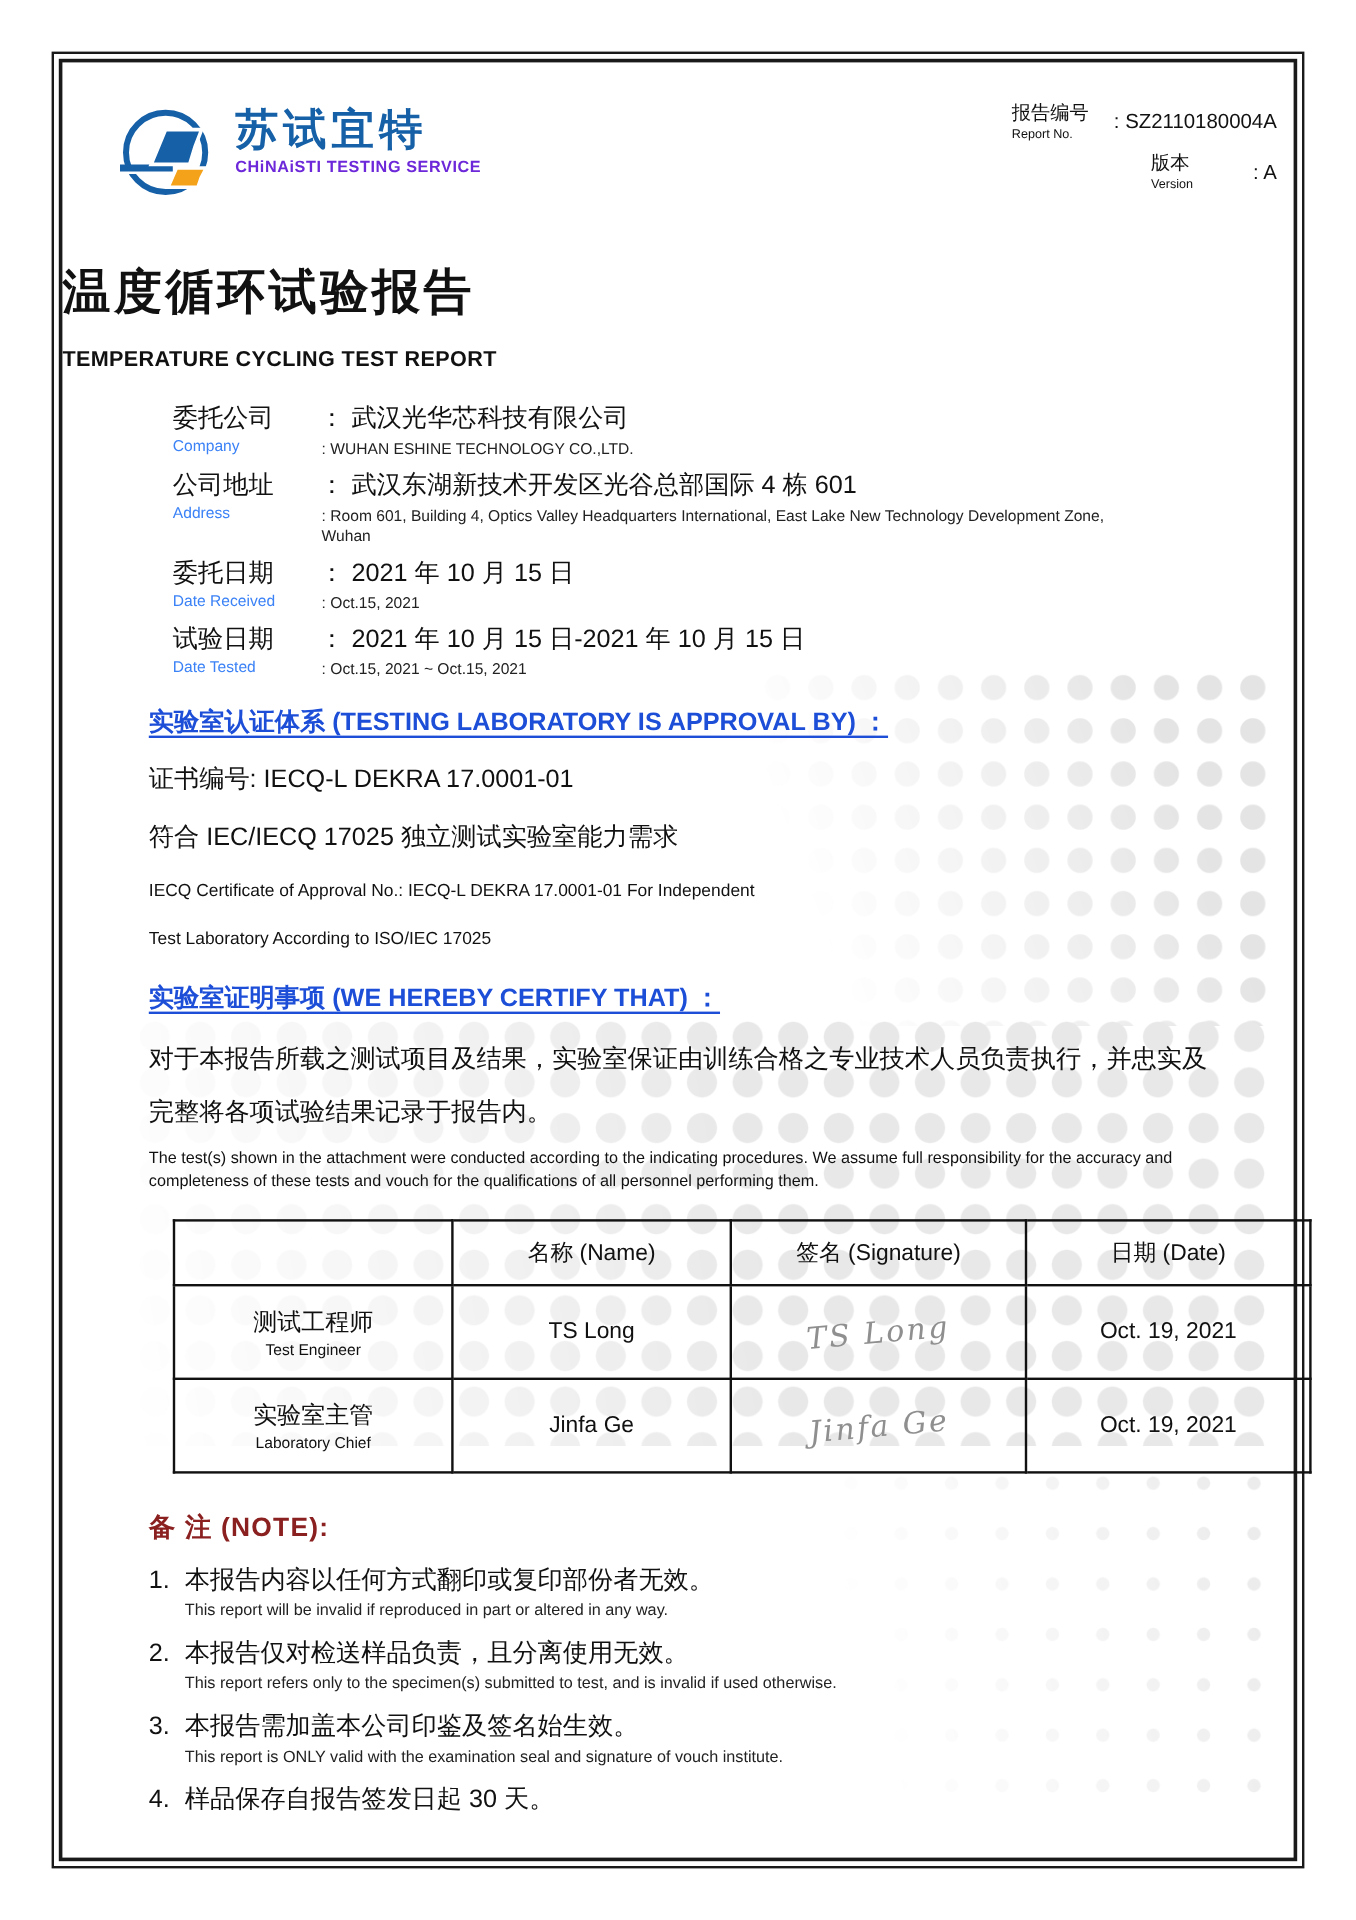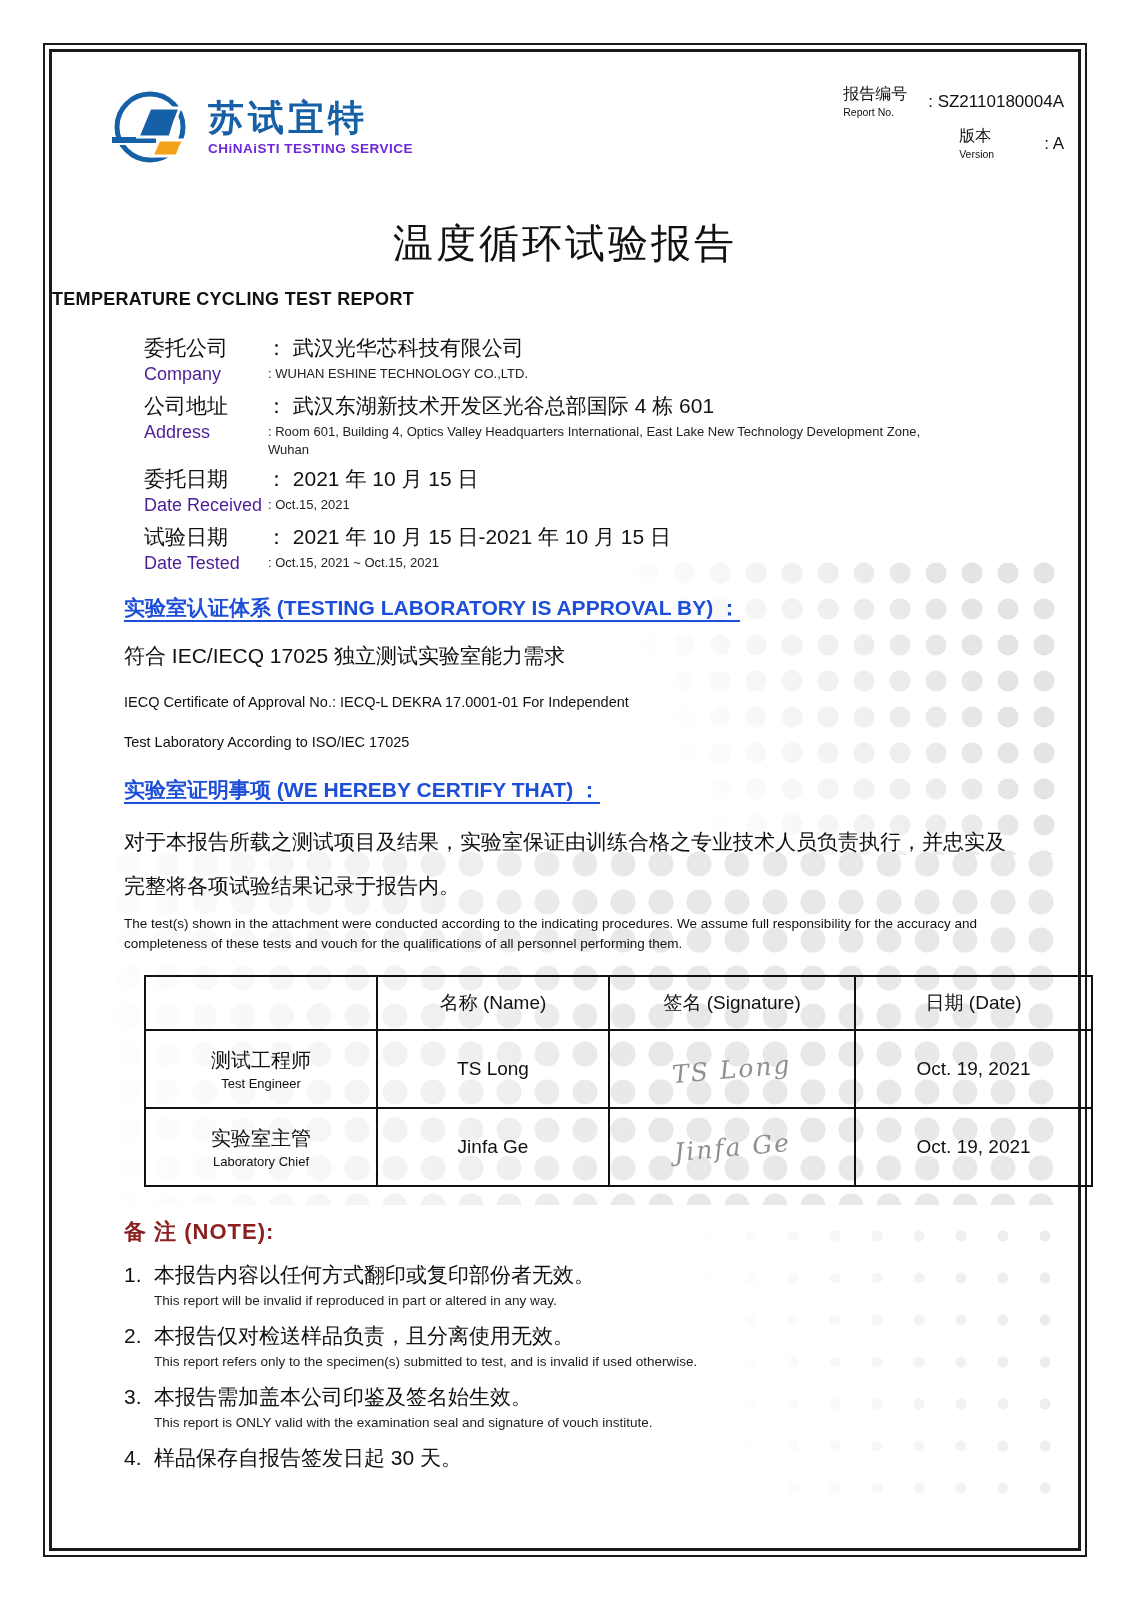--- a/index.html
+++ b/index.html
@@ -28,41 +28,41 @@
   .ht3 { right:64px; top:1215px; width:420px; height:280px;
     background-image:radial-gradient(circle,#ececec 5px,transparent 6px);
     background-size:42px 42px;
     -webkit-mask-image:linear-gradient(255deg,#000 10%,transparent 80%);
     mask-image:linear-gradient(255deg,#000 10%,transparent 80%); }
 
   .content { position:absolute; inset:52px; z-index:1; }
 
   
   .hdr { position:relative; height:110px; margin-top:32px; }
-  .logo-wrap { position:absolute; left:52px; top:4px; display:flex; align-items:center; gap:12px; }
+  .logo-wrap { position:absolute; left:40px; top:4px; display:flex; gap:12px; }
   .logo-mark svg { display:block; }
   .brand-cn { font-size:36px; font-weight:bold; color:#1660a8; letter-spacing:4px; line-height:1.1; }
   .brand-en { font-size:13.5px; font-weight:bold; color:#6d28d9; letter-spacing:0.5px; margin-top:3px; }
   .meta { position:absolute; right:14px; top:0; width:290px; }
   .meta-row { display:flex; margin-bottom:8px;justify-content:flex-end; }
   .meta-lbls { width:85px; }
   .meta-cn { font-size:16px; }
   .meta-en { font-size:10.5px; margin-top:1px; }
   .meta-val { font-size:17px; padding-top:8px; }
 
   
-  .title-cn { text-align:center; font-size:40px; font-weight:normal; letter-spacing:3px; margin-top:22px; }
+  .title-cn { text-align:left; font-size:40px; font-weight:bold; letter-spacing:3px; margin-top:22px; }
   .title-en { font-size:18px; font-weight:bold; margin-top:18px; letter-spacing:0.3px; }
 
   
   .info { margin:24px 0 0 92px; width:860px; }
   .irow { display:flex; margin-bottom:7px; }
   .ilbl { width:122px; flex:0 0 122px; }
   .ilbl-cn { font-size:21px; }
-  .ilbl-en { font-size:18px; margin-top:2px; color:#4c1d95; }
+  .ilbl-en { font-size:13px; margin-top:2px; color:#3b82f6; }
   .ival { flex:1; }
   .ival-cn { font-size:21px; }
   .ival-en { font-size:13px; margin-top:3px; color:#222; line-height:1.35; padding-left:2px; }
 
   
   .sec-head { margin:20px 0 0 72px; font-size:21px; font-weight:bold; color:#1d4ed8;
     text-decoration:underline; text-underline-offset:5px; text-decoration-thickness:2px; }
   .cert-line { margin:20px 0 0 72px; font-size:21px; }
   .cert-en { margin:24px 0 0 72px; font-size:14.5px; }
   .certify-cn { margin:16px 0 0 72px; width:900px; font-size:21px; line-height:2.1; }
@@ -178,20 +178,21 @@
           <div class="ilbl-en">Date Tested</div>
         </span>
         <span class="ival">
           <div class="ival-cn">： 2021 年 10 月 15 日-2021 年 10 月 15 日</div>
           <div class="ival-en">:  Oct.15, 2021 ~ Oct.15, 2021</div>
         </span>
       </div>
     </div>
 
     <div class="sec-head">实验室认证体系 (TESTING LABORATORY IS APPROVAL BY) ：</div>
+    <div class="cert-line">证书编号: IECQ-L DEKRA 17.0001-01</div>
     <div class="cert-line">符合 IEC/IECQ 17025 独立测试实验室能力需求</div>
     <div class="cert-en">IECQ Certificate of Approval No.: IECQ-L DEKRA 17.0001-01 For Independent</div>
     <div class="cert-en">Test Laboratory According to ISO/IEC 17025</div>
 
     <div class="sec-head" style="margin-top:26px">实验室证明事项 (WE HEREBY CERTIFY THAT) ：</div>
     <div class="certify-cn">对于本报告所载之测试项目及结果，实验室保证由训练合格之专业技术人员负责执行，并忠实及完整将各项试验结果记录于报告内。</div>
     <div class="certify-en">The test(s) shown in the attachment were conducted according to the indicating procedures. We assume full responsibility for the accuracy and completeness of these tests and vouch for the qualifications of all personnel performing them.</div>
 
     <table class="sig-table">
       <tbody>

